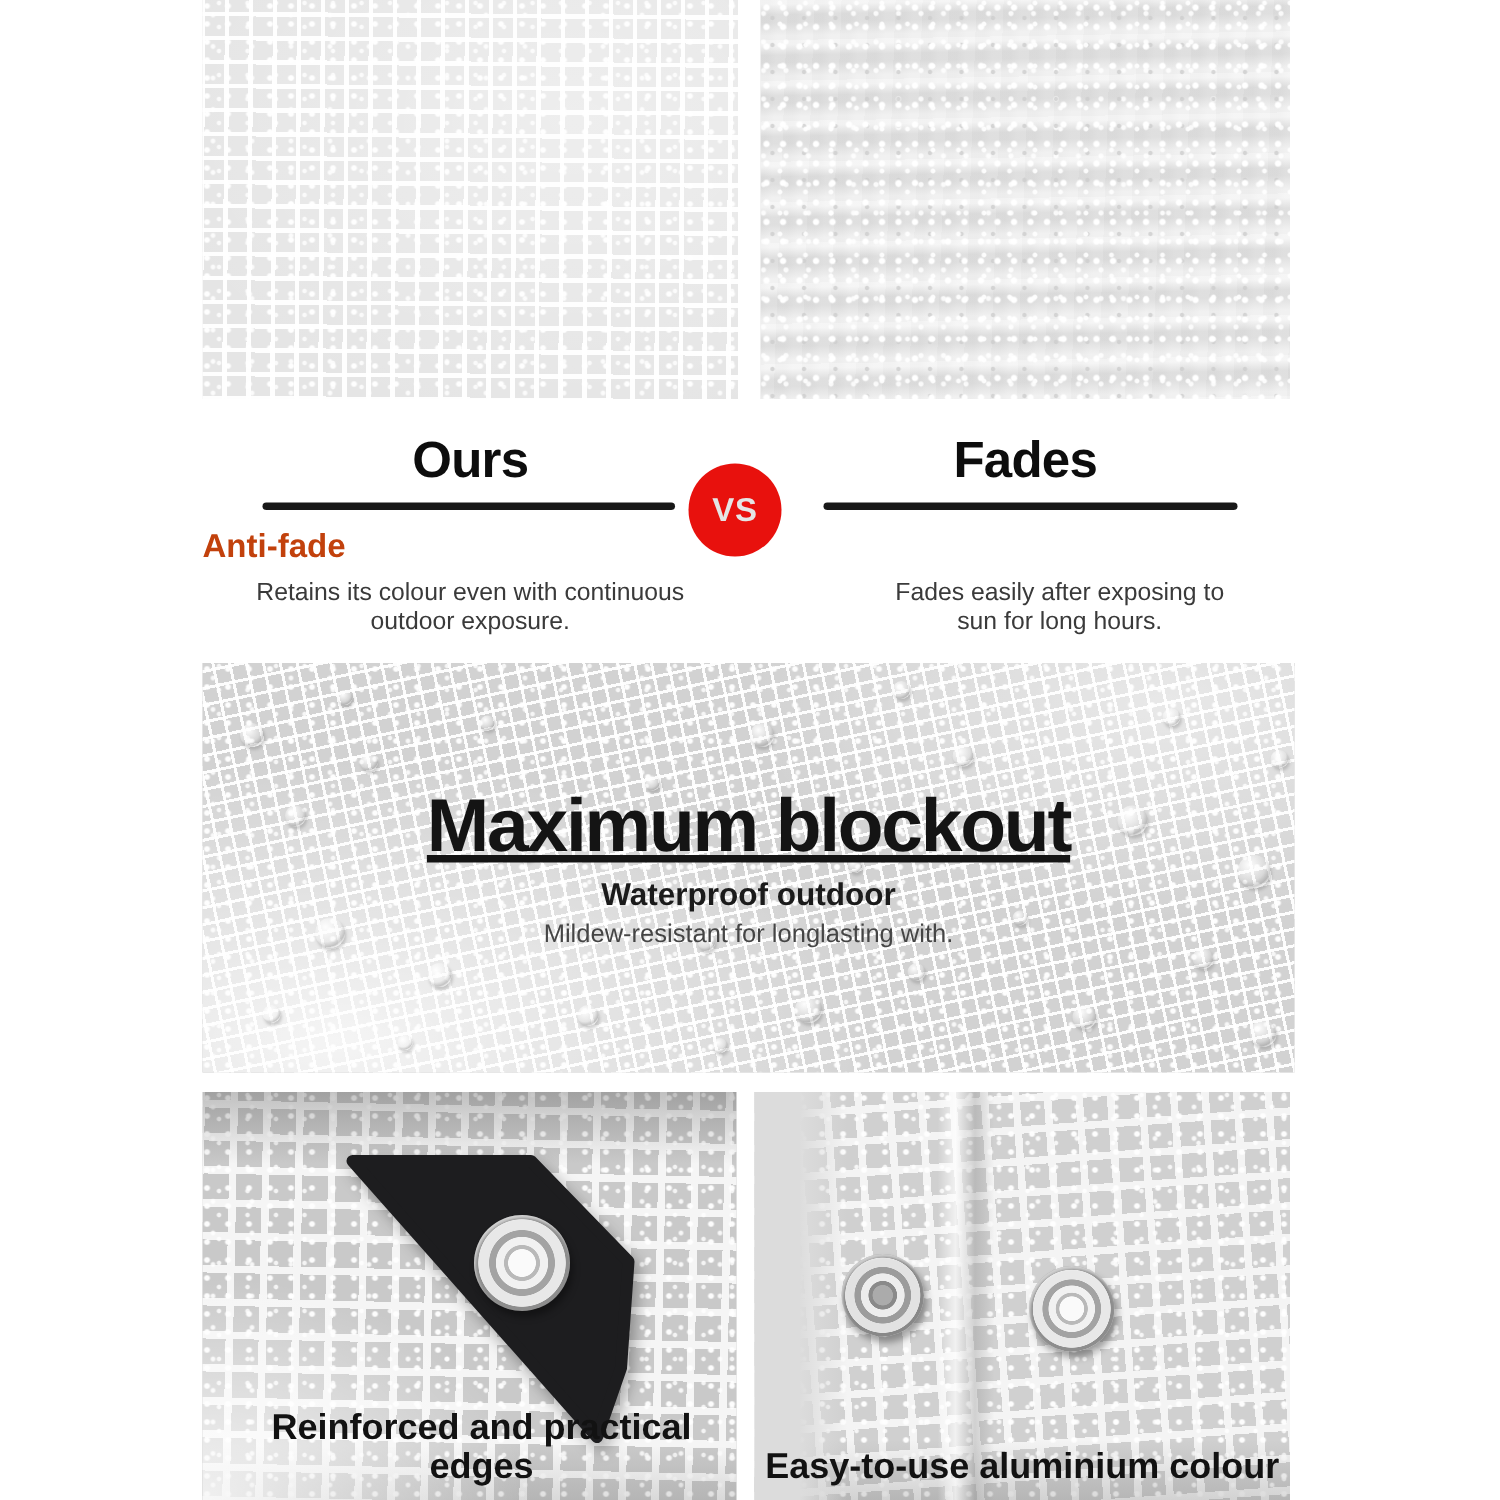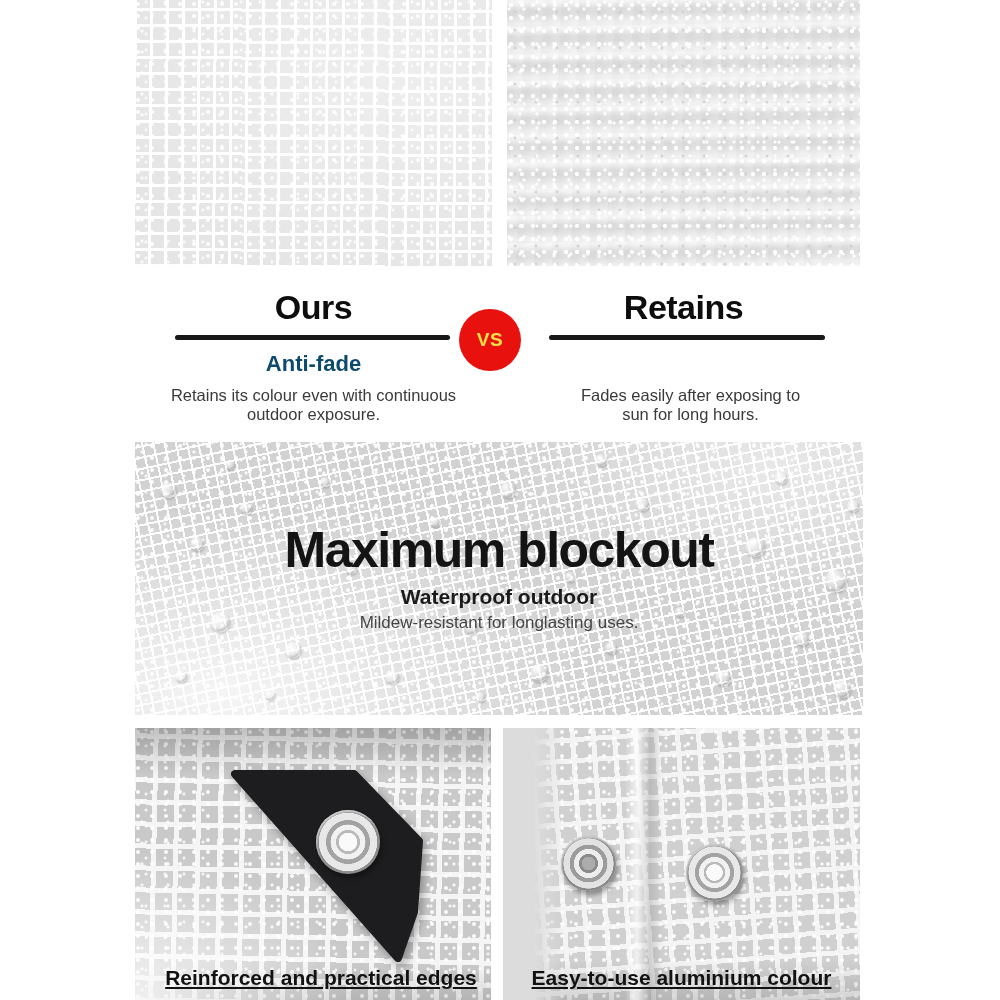--- a/index.html
+++ b/index.html
@@ -111,51 +111,51 @@
     position:absolute; top:290px; text-align:center;
     font-size:34px; font-weight:800; letter-spacing:-.5px; color:#0d0d0d; line-height:34px;
   }
   #cmp-title-ours  { left:135px; width:357px; }
   #cmp-title-others{ left:507px; width:353px; }
   .cmp-rule { position:absolute; top:335px; height:5px; background:#181818; border-radius:2.5px; }
   #cmp-rule-left  { left:175px; width:275px; }
   #cmp-rule-right { left:549px; width:276px; }
   #vs-badge {
     position:absolute; left:459px; top:309px; width:62px; height:62px; border-radius:50%;
-    background:var(--vs-color,#e8110d); color:#fde047;
+    background:var(--vs-color,#e8110d); color:#e5e5e5;
     display:flex; align-items:center; justify-content:center;
-    font-size:19px; font-weight:800; letter-spacing:.5px;
+    font-size:22px; font-weight:800; letter-spacing:.5px;
   }
   .cmp-sub {
-    position:absolute; top:352px; text-align:center;
-    font-size:22px; font-weight:700; color:#0c4a6e; line-height:24px;
+    position:absolute; top:352px; text-align:left;
+    font-size:22px; font-weight:700; color:#c2410c; line-height:24px;
   }
   #cmp-sub-ours  { left:135px; width:357px; }
   #cmp-sub-others{ left:507px; width:353px; }
   .cmp-desc {
     position:absolute; top:386px; text-align:center;
     font-size:16.5px; font-weight:400; color:#3a3a3a; line-height:19px;
     white-space:pre-line;
   }
   #cmp-desc-ours  { left:135px; width:357px; }
-  #cmp-desc-others{ left:514px; width:353px; }
+  #cmp-desc-others{ left:530px; width:353px; }
 
   
   #banner-text {
     position:absolute; inset:0; display:flex; flex-direction:column;
     align-items:center; justify-content:center; text-align:center; pointer-events:none;
   }
-  #banner-title { font-size:50px; font-weight:800; letter-spacing:-1.5px; color:#141414; line-height:52px; }
+  #banner-title { font-size:50px; font-weight:800; letter-spacing:-1.5px; color:#141414; line-height:52px;text-decoration:underline; }
   #banner-subtitle { font-size:21px; font-weight:700; color:#1b1b1b; line-height:24px; margin-top:9px; }
   #banner-tagline { font-size:17px; font-weight:400; color:#454545; line-height:20px; margin-top:4px; }
 
   
   .tile-caption {
     position:absolute; bottom:9px; left:0; width:100%; text-align:center;
-    font-size:21px; font-weight:600; color:#121212; line-height:26px;text-decoration:underline;
+    font-size:24px; font-weight:600; color:#121212; line-height:26px;
   }
   #caption-edges { padding-left:16px; }
 
   
   #corner-svg { position:absolute; left:0; top:0; filter:drop-shadow(3px 5px 5px rgba(0,0,0,.32)); }
 </style>
 </head>
 <body>
 
 <div id="stage">
@@ -164,21 +164,21 @@
     <div class="mesh"></div>
     <div class="shine"></div>
     <div class="overlay"></div>
   </div>
   <div class="tile" id="tile-others">
     <div class="crinkle"></div>
     <div class="shine"></div>
   </div>
 
   <div class="cmp-title" id="cmp-title-ours">Ours</div>
-  <div class="cmp-title" id="cmp-title-others">Retains</div>
+  <div class="cmp-title" id="cmp-title-others">Fades</div>
   <div class="cmp-rule" id="cmp-rule-left"></div>
   <div class="cmp-rule" id="cmp-rule-right"></div>
   <div id="vs-badge">
     <span>VS</span>
   </div>
   <div class="cmp-sub" id="cmp-sub-ours">Anti-fade</div>
   <div class="cmp-desc" id="cmp-desc-ours">Retains its colour even with continuous
 outdoor exposure.</div>
   <div class="cmp-desc" id="cmp-desc-others">Fades easily after exposing to
 sun for long hours.</div>
@@ -213,21 +213,21 @@
         <div class="droplet" style="left: 690px; top: 128px; width: 22px; height: 22px;"></div>
         <div class="droplet" style="left: 712px; top: 58px; width: 12px; height: 12px;"></div>
         <div class="droplet" style="left: 698px; top: 238px; width: 18px; height: 18px;"></div>
         <div class="droplet" style="left: 90px; top: 18px; width: 10px; height: 10px;"></div>
         <div class="droplet" style="left: 460px; top: 12px; width: 12px; height: 12px;"></div>
         <div class="droplet" style="left: 340px; top: 250px; width: 10px; height: 10px;"></div>
       </div>
     <div id="banner-text">
       <div id="banner-title">Maximum blockout</div>
       <div id="banner-subtitle">Waterproof outdoor</div>
-      <div id="banner-tagline">Mildew-resistant for longlasting uses.</div>
+      <div id="banner-tagline">Mildew-resistant for longlasting with.</div>
     </div>
   </div>
 
   <div class="tile" id="tile-corner">
     <div class="mesh"></div>
     <div class="shine"></div>
     <div class="overlay"></div>
     <svg id="corner-svg" width="356" height="272" viewBox="0 0 356 272">
       <polygon points="100,46 219,46 284,113 279,184 263,230" fill="#1d1d1f" stroke="#1d1d1f" stroke-width="8" stroke-linejoin="round"></polygon>
     </svg>

